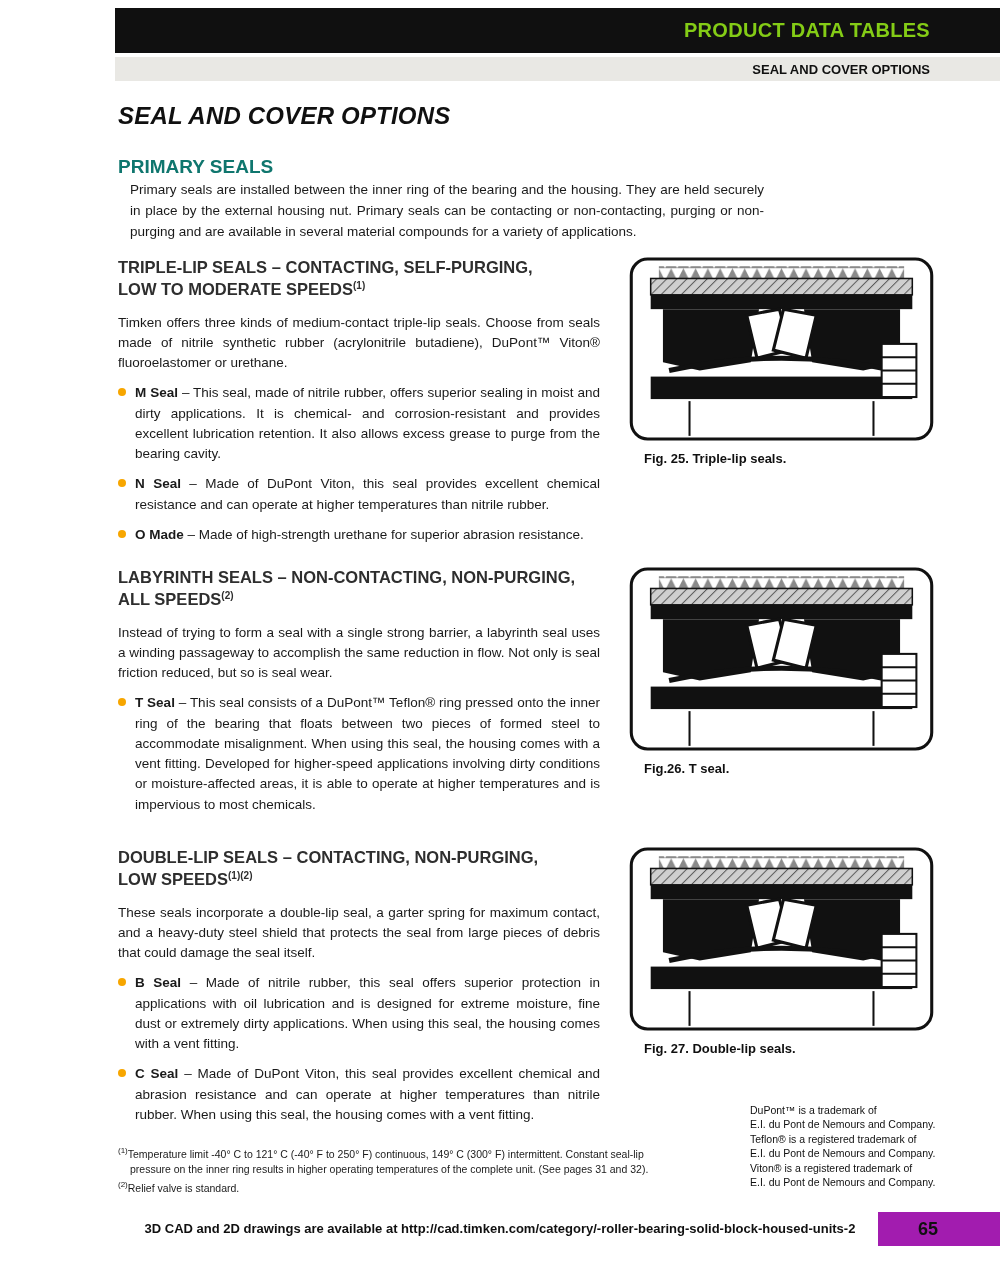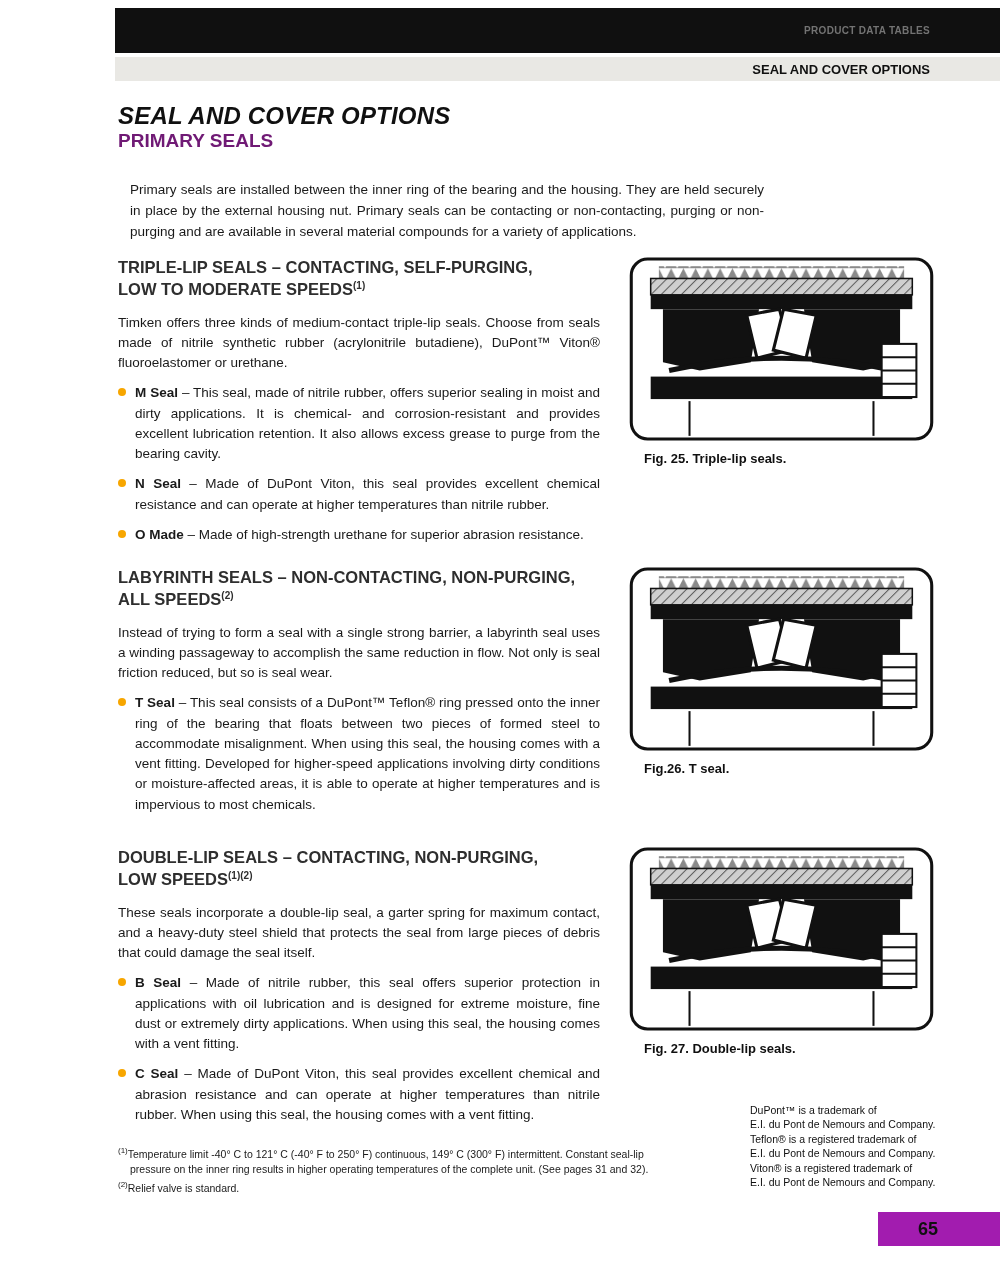--- a/index.html
+++ b/index.html
@@ -1,28 +1,28 @@
 <!DOCTYPE html>
 <html><head>
 <meta charset="utf-8">
 <style>
   html,body{margin:0;padding:0;background:#fff;}
   .page{width:1000px;height:1280px;position:relative;margin:0 auto;background:#fff;
         font-family:"Liberation Sans",sans-serif;color:#1a1a1a;overflow:hidden;}
 
-  .topbar{position:absolute;top:8px;left:115px;right:0;height:45px;background:#101010;color:#737373;
+  .topbar{position:absolute;top:8px;left:115px;right:0;height:45px;background:#101010;color:#84cc16;
           display:flex;align-items:center;justify-content:flex-end;padding-right:70px;box-sizing:border-box;
-          font-weight:700;font-size:10px;letter-spacing:.3px;}
+          font-weight:700;font-size:20px;letter-spacing:.3px;}
   .subbar{position:absolute;top:57px;left:115px;right:0;height:24px;background:#e9e8e4;color:#101010;
           display:flex;align-items:center;justify-content:flex-end;padding-right:70px;box-sizing:border-box;
           font-weight:700;font-size:13px;}
 
   .title-block{position:absolute;left:118px;top:102px;}
   h1{font-size:24px;font-style:italic;font-weight:700;margin:0;color:#101010;letter-spacing:.2px;}
-  h2{font-size:19px;font-weight:700;margin:0 0 0;color:#701a75;}
+  h2{font-size:19px;font-weight:700;margin:26px 0 0;color:#0f766e;}
 
   .intro{position:absolute;left:130px;top:180px;width:634px;font-size:13.5px;line-height:1.55;
          text-align:justify;margin:0;}
 
   .section{position:absolute;left:118px;width:817px;display:flex;gap:28px;}
   #sec-1{top:256px;} #sec-2{top:566px;} #sec-3{top:846px;}
   .sec-left{width:482px;flex:none;}
   .sec-right{width:307px;flex:none;}
 
   h3{font-size:16.5px;font-weight:700;color:#2e2e2e;margin:0 0 12px;line-height:1.35;}
@@ -194,18 +194,19 @@
     <div>Viton® is a registered trademark of</div>
     <div>E.I. du Pont de Nemours and Company.</div>
   </div>
 
   <div class="footnotes">
     <p class="fn"><sup>(1)</sup><span>Temperature limit -40° C to 121° C (-40° F to 250° F) continuous, 149° C (300° F) intermittent. Constant seal-lip pressure on the inner ring results in higher operating temperatures of the complete unit. (See pages 31 and 32).</span></p>
     <p class="fn"><sup>(2)</sup><span>Relief valve is standard.</span></p>
   </div>
 
   <div class="footer">
+    <div class="footer-text">3D CAD and 2D drawings are available at http://cad.timken.com/category/-roller-bearing-solid-block-housed-units-2</div>
     <div class="pagenum-box">
       <span>65</span>
     </div>
   </div>
 
 </div>
 
 </body></html>

